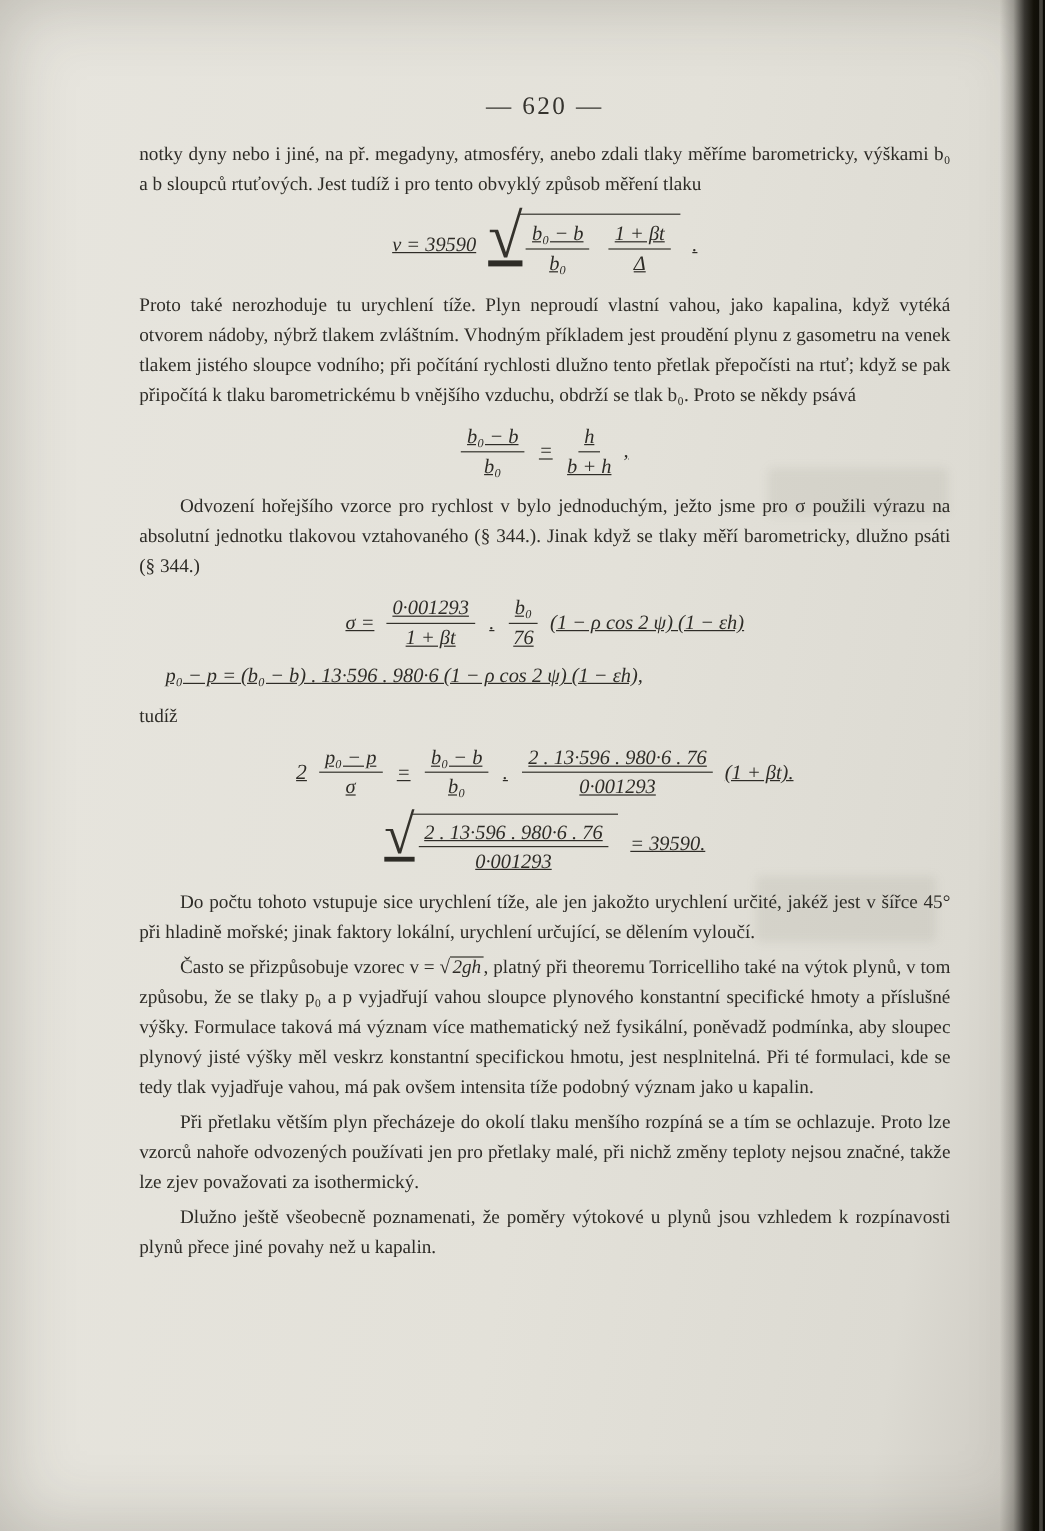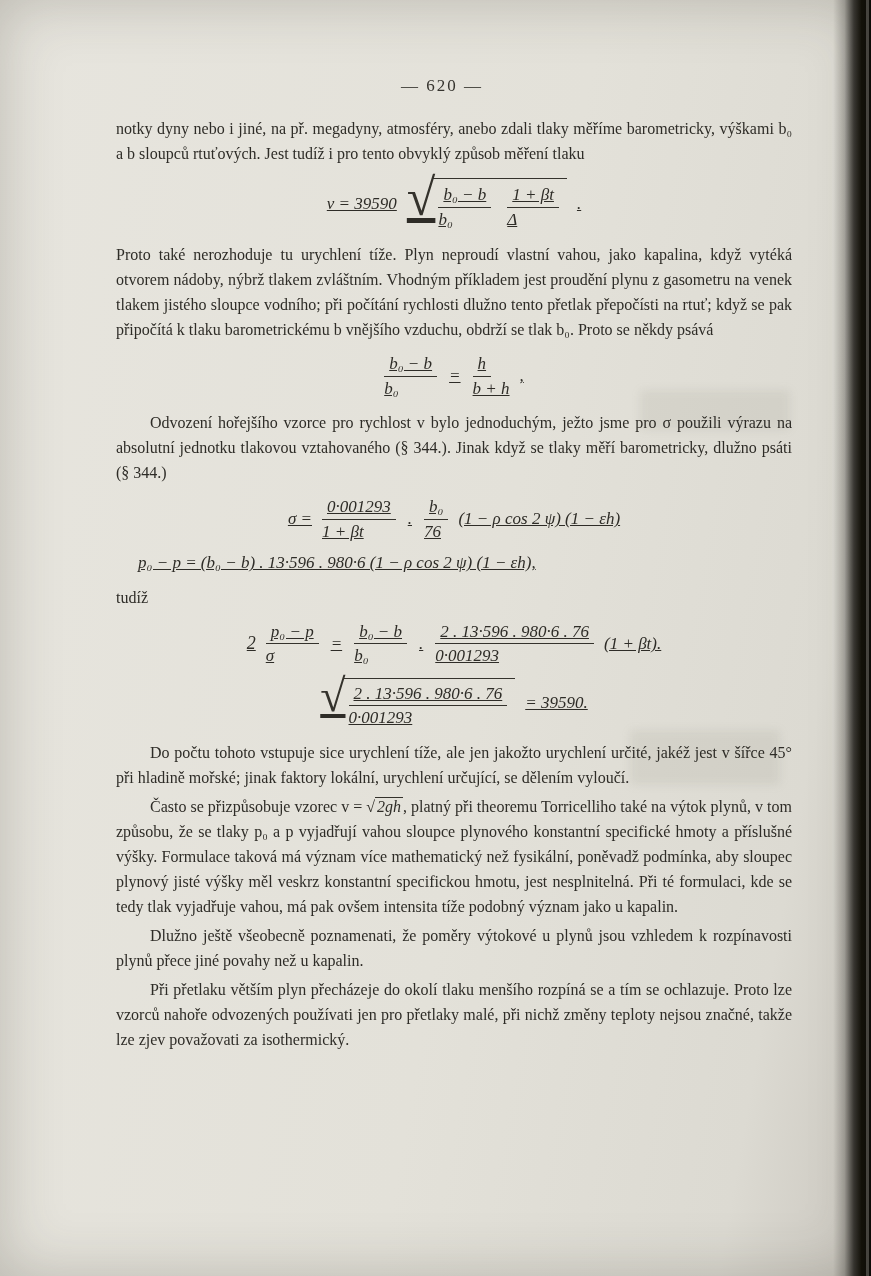--- a/index.html
+++ b/index.html
@@ -31,23 +31,23 @@
     pointer-events: none;
   }
   .vignette {
     position: absolute; inset: 0;
     box-shadow: inset 0 0 60px rgba(60,55,45,0.25);
     pointer-events: none;
   }
 
   .page-number {
     position: absolute;
-    top: 76px; left: 100px; width: 684px;
+    top: 76px; left: 112px; width: 684px;
     text-align: center;
-    font-size: 17px;
+    font-size: 21px;
     letter-spacing: 2px;
     color: #35332e;
   }
 
   .text-block {
     position: absolute;
     top: 112px; left: 112px; width: 684px;
     font-size: 16px;
     line-height: 25px;
     text-align: justify;
@@ -65,21 +65,21 @@
     margin: 12px 0;
     font-size: 17px;
     font-style: italic;
     line-height: 1.15;
     text-align: center;
     color: #2e2c27;
     text-decoration: underline;
   }
   .formula.left { justify-content: flex-start; padding-left: 26px; text-align: center; }
 
-  .frac { display: inline-flex; flex-direction: column; align-items: flex-start; vertical-align: middle; }
+  .frac { display: inline-flex; flex-direction: column; align-items: center; vertical-align: middle; }
   .frac .num { display: block; padding: 0 5px 2px; border-bottom: 1.4px solid #34322c; white-space: nowrap; }
   .frac .den { display: block; padding-top: 2px; white-space: nowrap; }
 
   .sqrt { display: inline-flex; align-items: stretch; }
   .radical {
     font-style: normal;
     font-size: 52px;
     line-height: 1;
     align-self: flex-start;
     transform: translateY(-6px);
@@ -212,23 +212,23 @@
       </span>
       <span>= 39590.</span>
     </div>
 
     <p class="para indent">Do počtu tohoto vstupuje sice urychlení tíže, ale jen jakožto urychlení určité, jakéž jest v šířce 45° při hladině mořské; jinak faktory lokální, urychlení určující, se dělením vyloučí.</p>
 
     <p class="para indent">
       <span>Často se přizpůsobuje vzorec v = </span><span class="inline-math"><span class="inline-sqrt-sign">√</span><span class="inline-radicand">2gh</span></span><span>, platný při theoremu Torricelliho také na výtok plynů, v tom způsobu, že se tlaky p₀ a p vyjadřují vahou sloupce plynového konstantní specifické hmoty a příslušné výšky. Formulace taková má význam více mathematický než fysikální, poněvadž podmínka, aby sloupec plynový jisté výšky měl veskrz konstantní specifickou hmotu, jest nesplnitelná. Při té formulaci, kde se tedy tlak vyjadřuje vahou, má pak ovšem intensita tíže podobný význam jako u kapalin.</span>
     </p>
 
+    <p class="para indent">Při přetlaku větším plyn přecházeje do okolí tlaku menšího rozpíná se a tím se ochlazuje. Proto lze vzorců nahoře odvozených používati jen pro přetlaky malé, při nichž změny teploty nejsou značné, takže lze zjev považovati za isothermický.</p>
+
     <p class="para indent">Dlužno ještě všeobecně poznamenati, že poměry výtokové u plynů jsou vzhledem k rozpínavosti plynů přece jiné povahy než u kapalin.</p>
-
-    <p class="para indent">Při přetlaku větším plyn přecházeje do okolí tlaku menšího rozpíná se a tím se ochlazuje. Proto lze vzorců nahoře odvozených používati jen pro přetlaky malé, při nichž změny teploty nejsou značné, takže lze zjev považovati za isothermický.</p>
 
   </div>
 
   <div class="vignette"></div>
   <div class="book-edge"></div>
   <div class="edge-highlight"></div>
 
 </div>
 
 </body></html>

